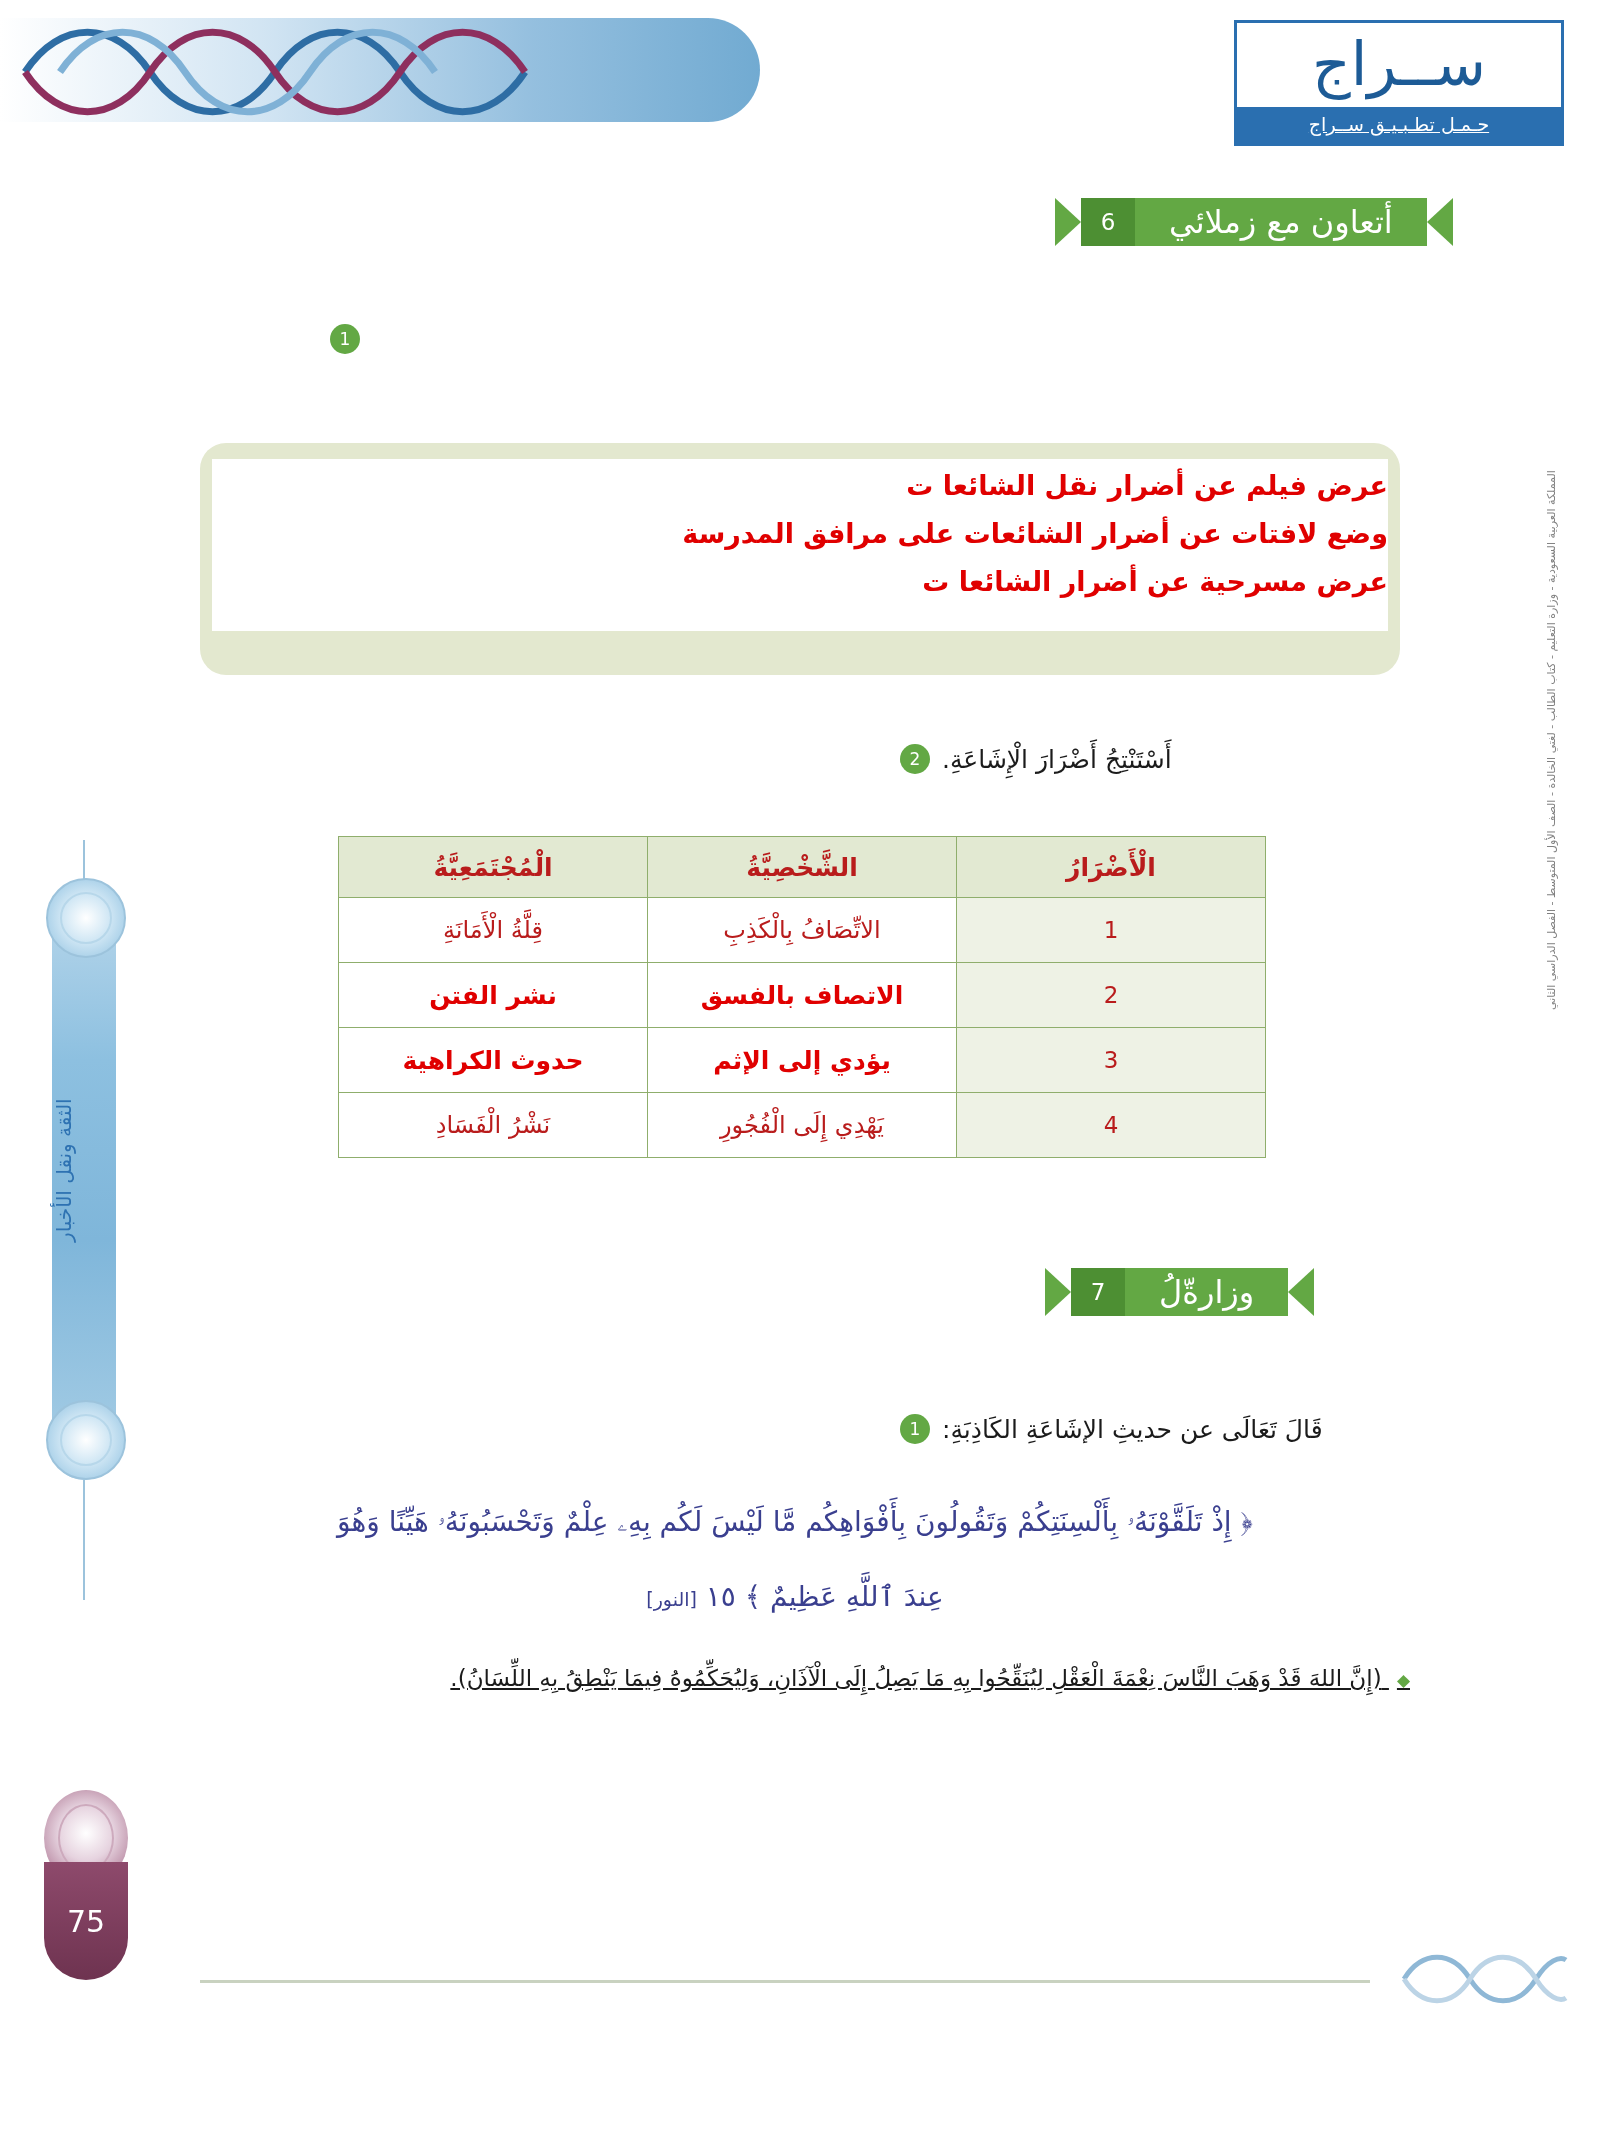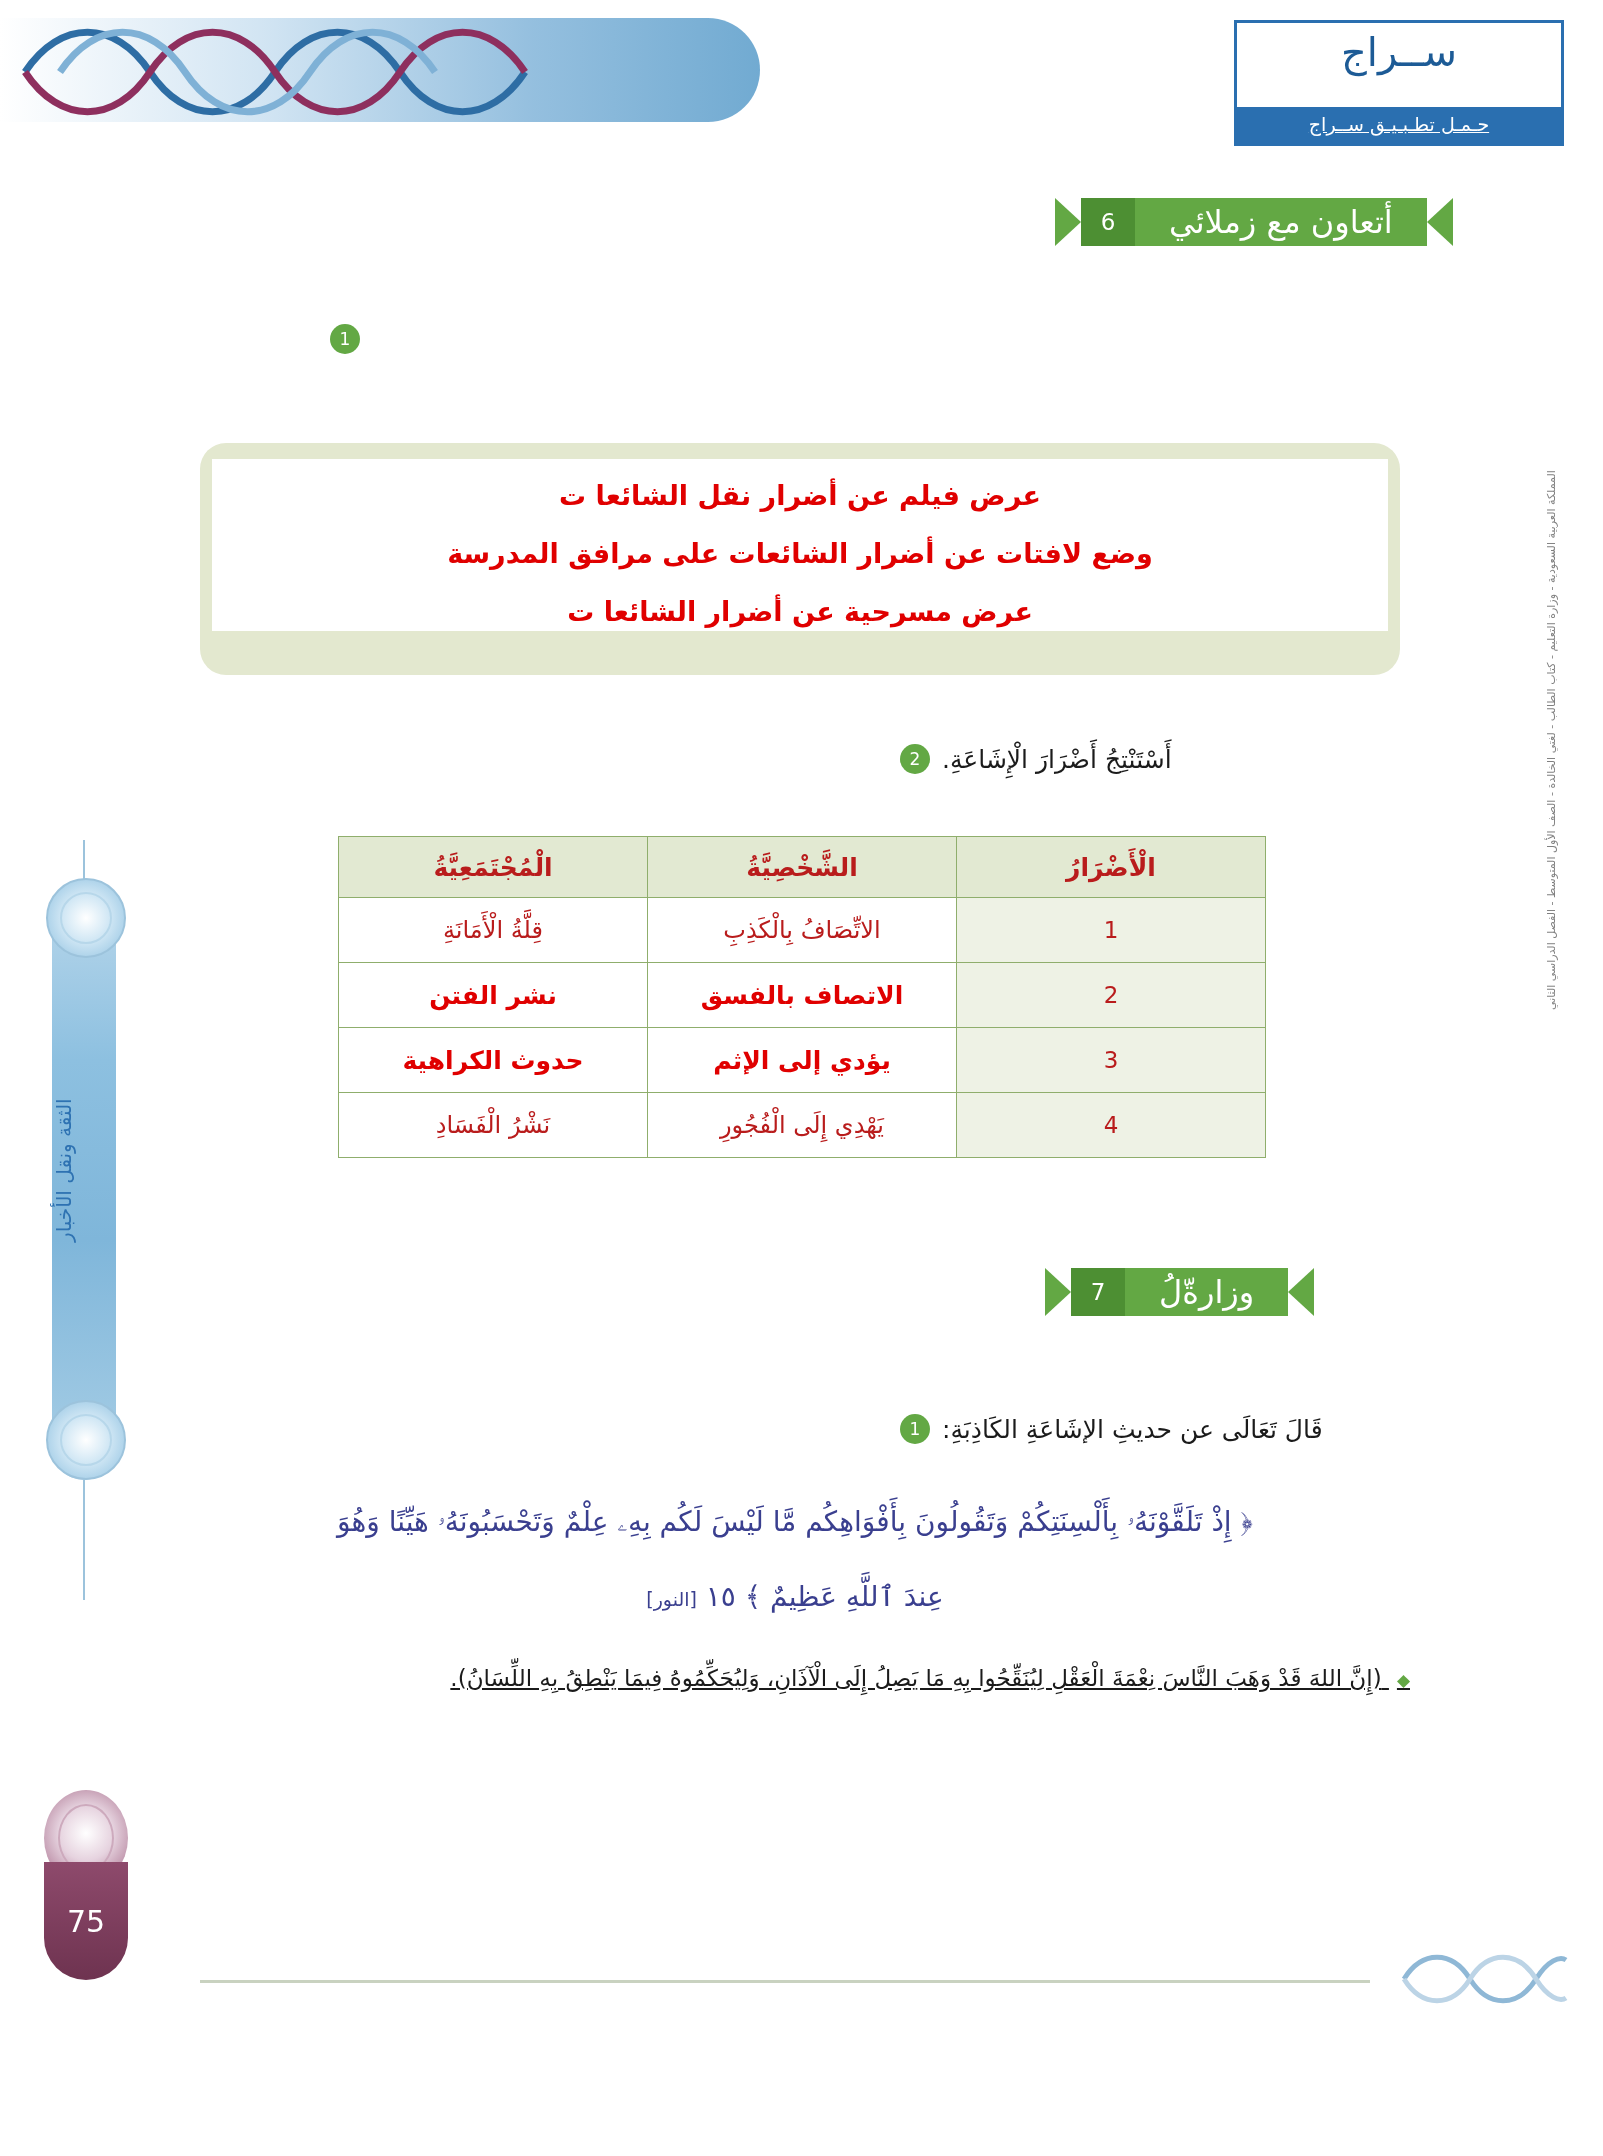--- a/index.html
+++ b/index.html
@@ -48,21 +48,21 @@
     height: 126px;
     border: 3px solid #2a6fb0;
     background: #ffffff;
     box-sizing: border-box;
     display: flex;
     flex-direction: column;
     align-items: center;
     justify-content: flex-start;
   }
   .logo-word {
-    font-size: 40px;
+    font-size: 60px;
     letter-spacing: 2px;
     color: #1d5b96;
     line-height: 1.25;
     margin-top: 4px;
     font-family: "DejaVu Sans", sans-serif;
   }
   .logo-sub {
     width: 100%;
     background: #2a6fb0;
     color: #ffffff;
@@ -252,23 +252,23 @@
     top: 16px;
     width: 1176px;
     height: 172px;
     background: #ffffff;
   }
   .handwrite {
     color: #e00000;
     font-weight: bold;
     font-size: 27px;
     line-height: 1.55;
-    text-align: center;
+    text-align: right;
     direction: rtl;
-    padding-top: 16px;
+    padding-top: 6px;
   }
 
   
   .tbl-wrap {
     position: absolute;
     left: 338px;
     top: 836px;
     width: 928px;
   }
   table.damage {

